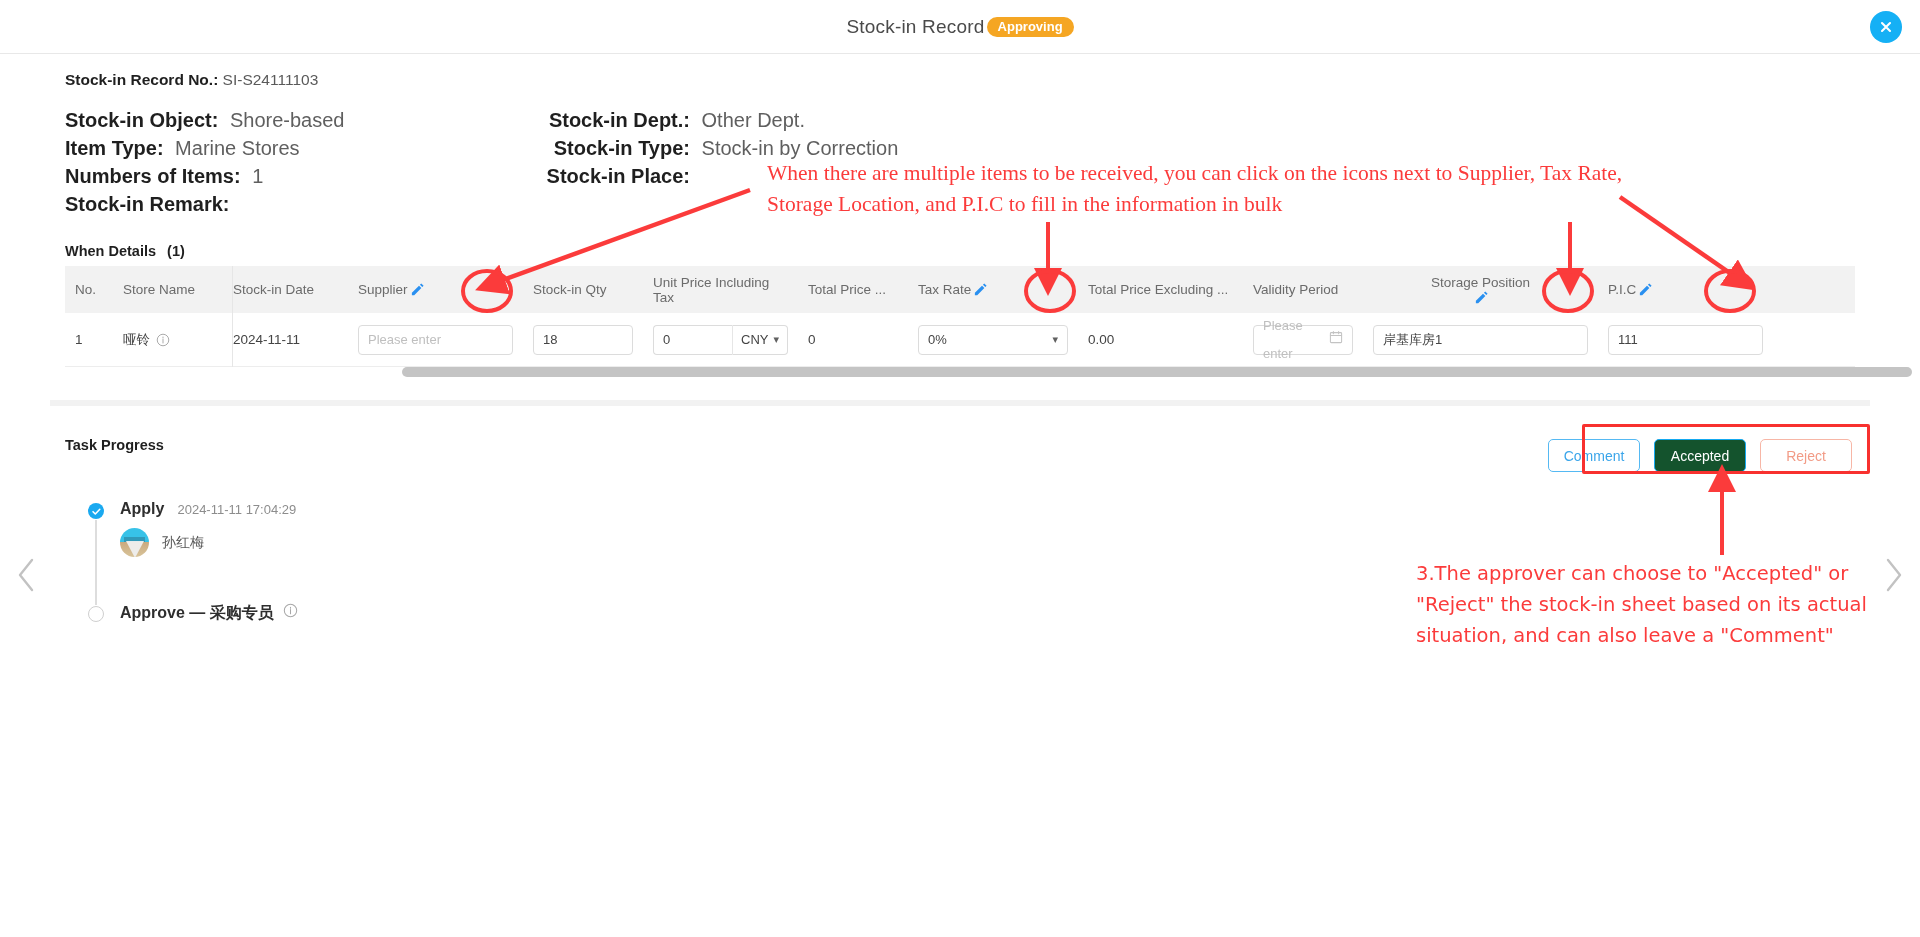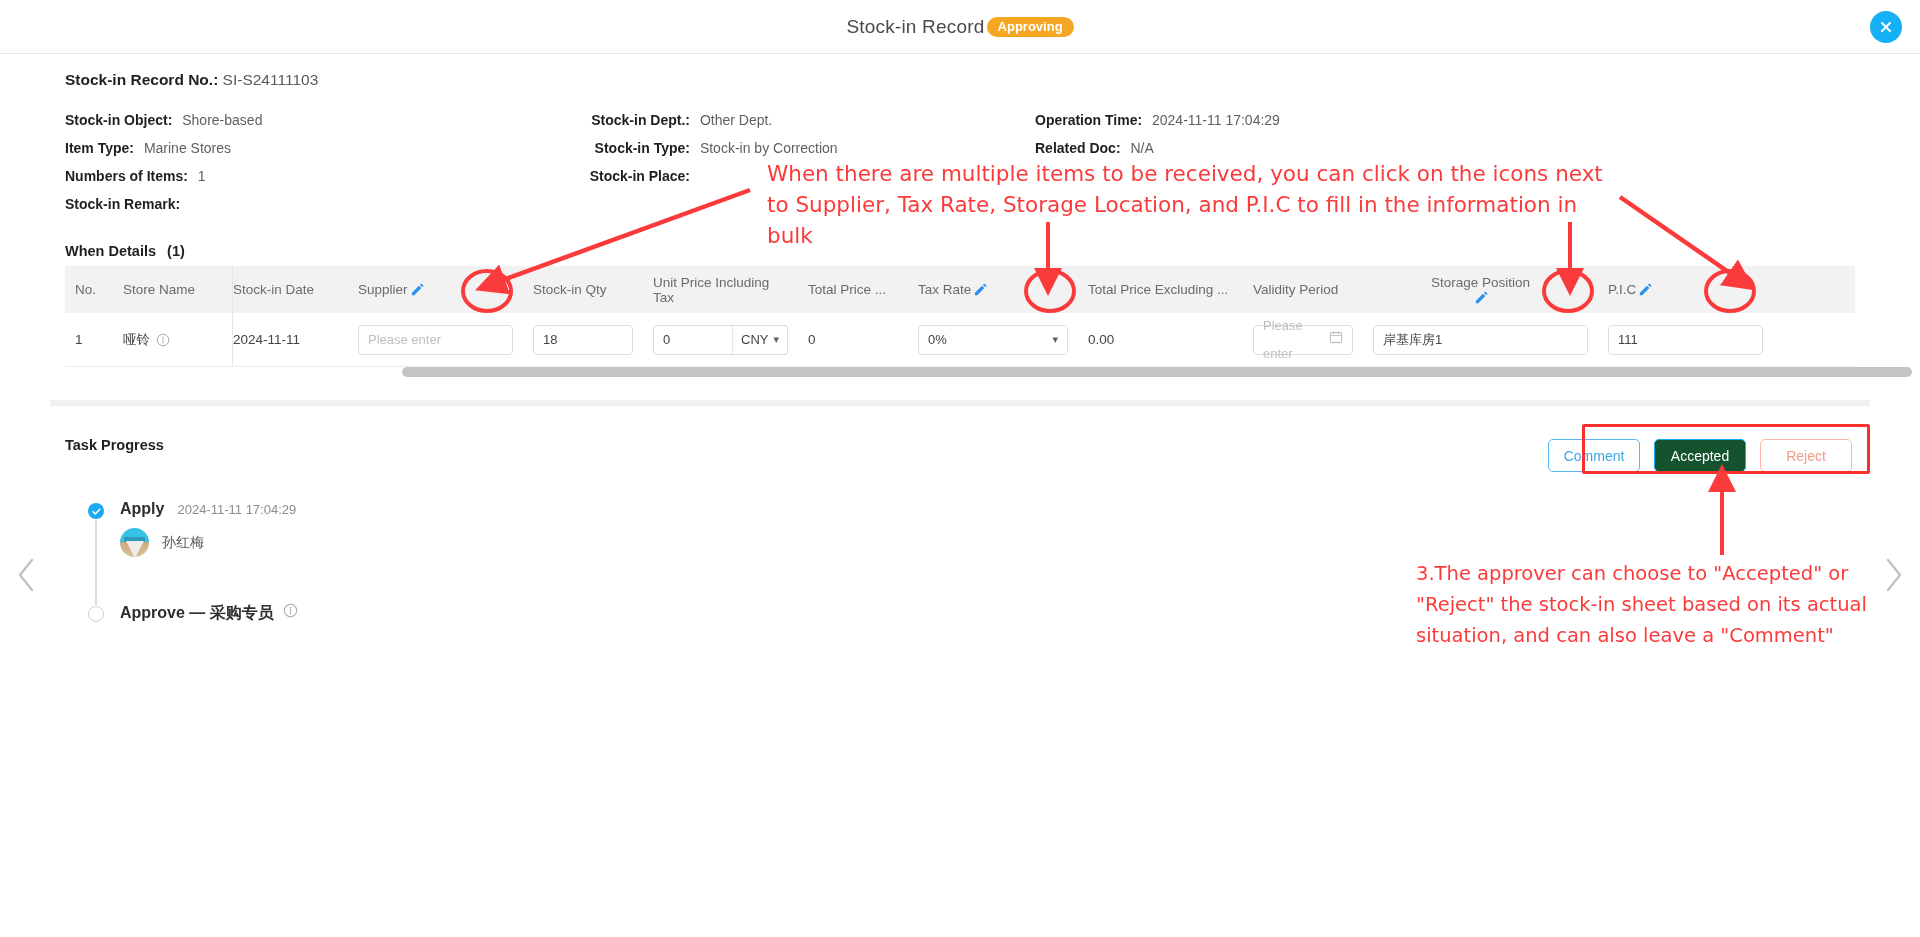--- a/index.html
+++ b/index.html
@@ -36,21 +36,21 @@
   .close-btn svg{ display:block; }
 
   
   .info-area{ position:absolute; left:0; top:54px; width:1920px; height:150px; }
   .record-no{
     position:absolute; left:65px; top:17px; font-size:15.5px; white-space:nowrap;
   }
   .record-no b{ color:#1f1f1f; }
   .record-no span{ color:#5a5a5a; }
 
-  .col { position:absolute; font-size:14px; }
+  .col { position:absolute; font-size:20px; }
   .col-a { left:65px; top:52px; }
   .col-b { left:545px; top:52px; width:300px; }
   .col-c { left:1035px; top:52px; width:400px; }
 
   .kv{ height:28px; line-height:28px; white-space:nowrap; }
   .kv .k{ font-weight:bold; color:#1f1f1f; }
   .kv .v{ color:#5f5f5f; margin-left:6px; }
   .col-b .kv, .col-c .kv{ position:relative; }
   .col-b .kv{ text-align:left; }
   .lbl-right{ display:inline-block; width:145px; text-align:right; font-weight:bold; color:#1f1f1f;}
@@ -182,21 +182,21 @@
     display:flex; align-items:center; justify-content:center; cursor:pointer;
   }
   .nav-left{ left:10px; }
   .nav-right{ right:10px; }
 
   
   .ann{
     position:absolute; color:#fb3b3b; font-weight:normal; pointer-events:none;
     font-family:"DejaVu Sans", sans-serif;
   }
-  .ann-1{ left:767px; top:158px; font-size:21.5px; line-height:31px; width:860px; }
+  .ann-1{ left:767px; top:158px; font-size:21.5px; line-height:31px; width:860px;font-family:Liberation Serif, serif; }
   .ann-3{ left:1416px; top:558px; font-size:19.5px; line-height:31px; width:500px; }
 
   .ann-svg{ position:absolute; left:0; top:0; width:1920px; height:937px; pointer-events:none; }
 </style>
 </head>
 <body>
 
 <div class="modal-header">
   <div class="modal-title-wrap">
     <div class="modal-title">Stock-in Record</div>
@@ -244,30 +244,20 @@
     <div class="kv">
       <span class="lbl-right">Stock-in Type:</span>
       <span class="v">Stock-in by Correction</span>
     </div>
     <div class="kv">
       <span class="lbl-right">Stock-in Place:</span>
       <span class="v"></span>
     </div>
   </div>
 
-  <div class="col col-c">
-    <div class="kv">
-      <span class="k">Operation Time:</span>
-      <span class="v">2024-11-11 17:04:29</span>
-    </div>
-    <div class="kv">
-      <span class="k">Related Doc:</span>
-      <span class="v">N/A</span>
-    </div>
-  </div>
 </div>
 
 <div class="goods-title">
   <span>When Details</span>
   <span style="margin-left:7px;font-weight:bold;">(1)</span>
 </div>
 
 <div class="table-wrap">
   <div class="thead">
     <div class="th c-no">No.</div>

